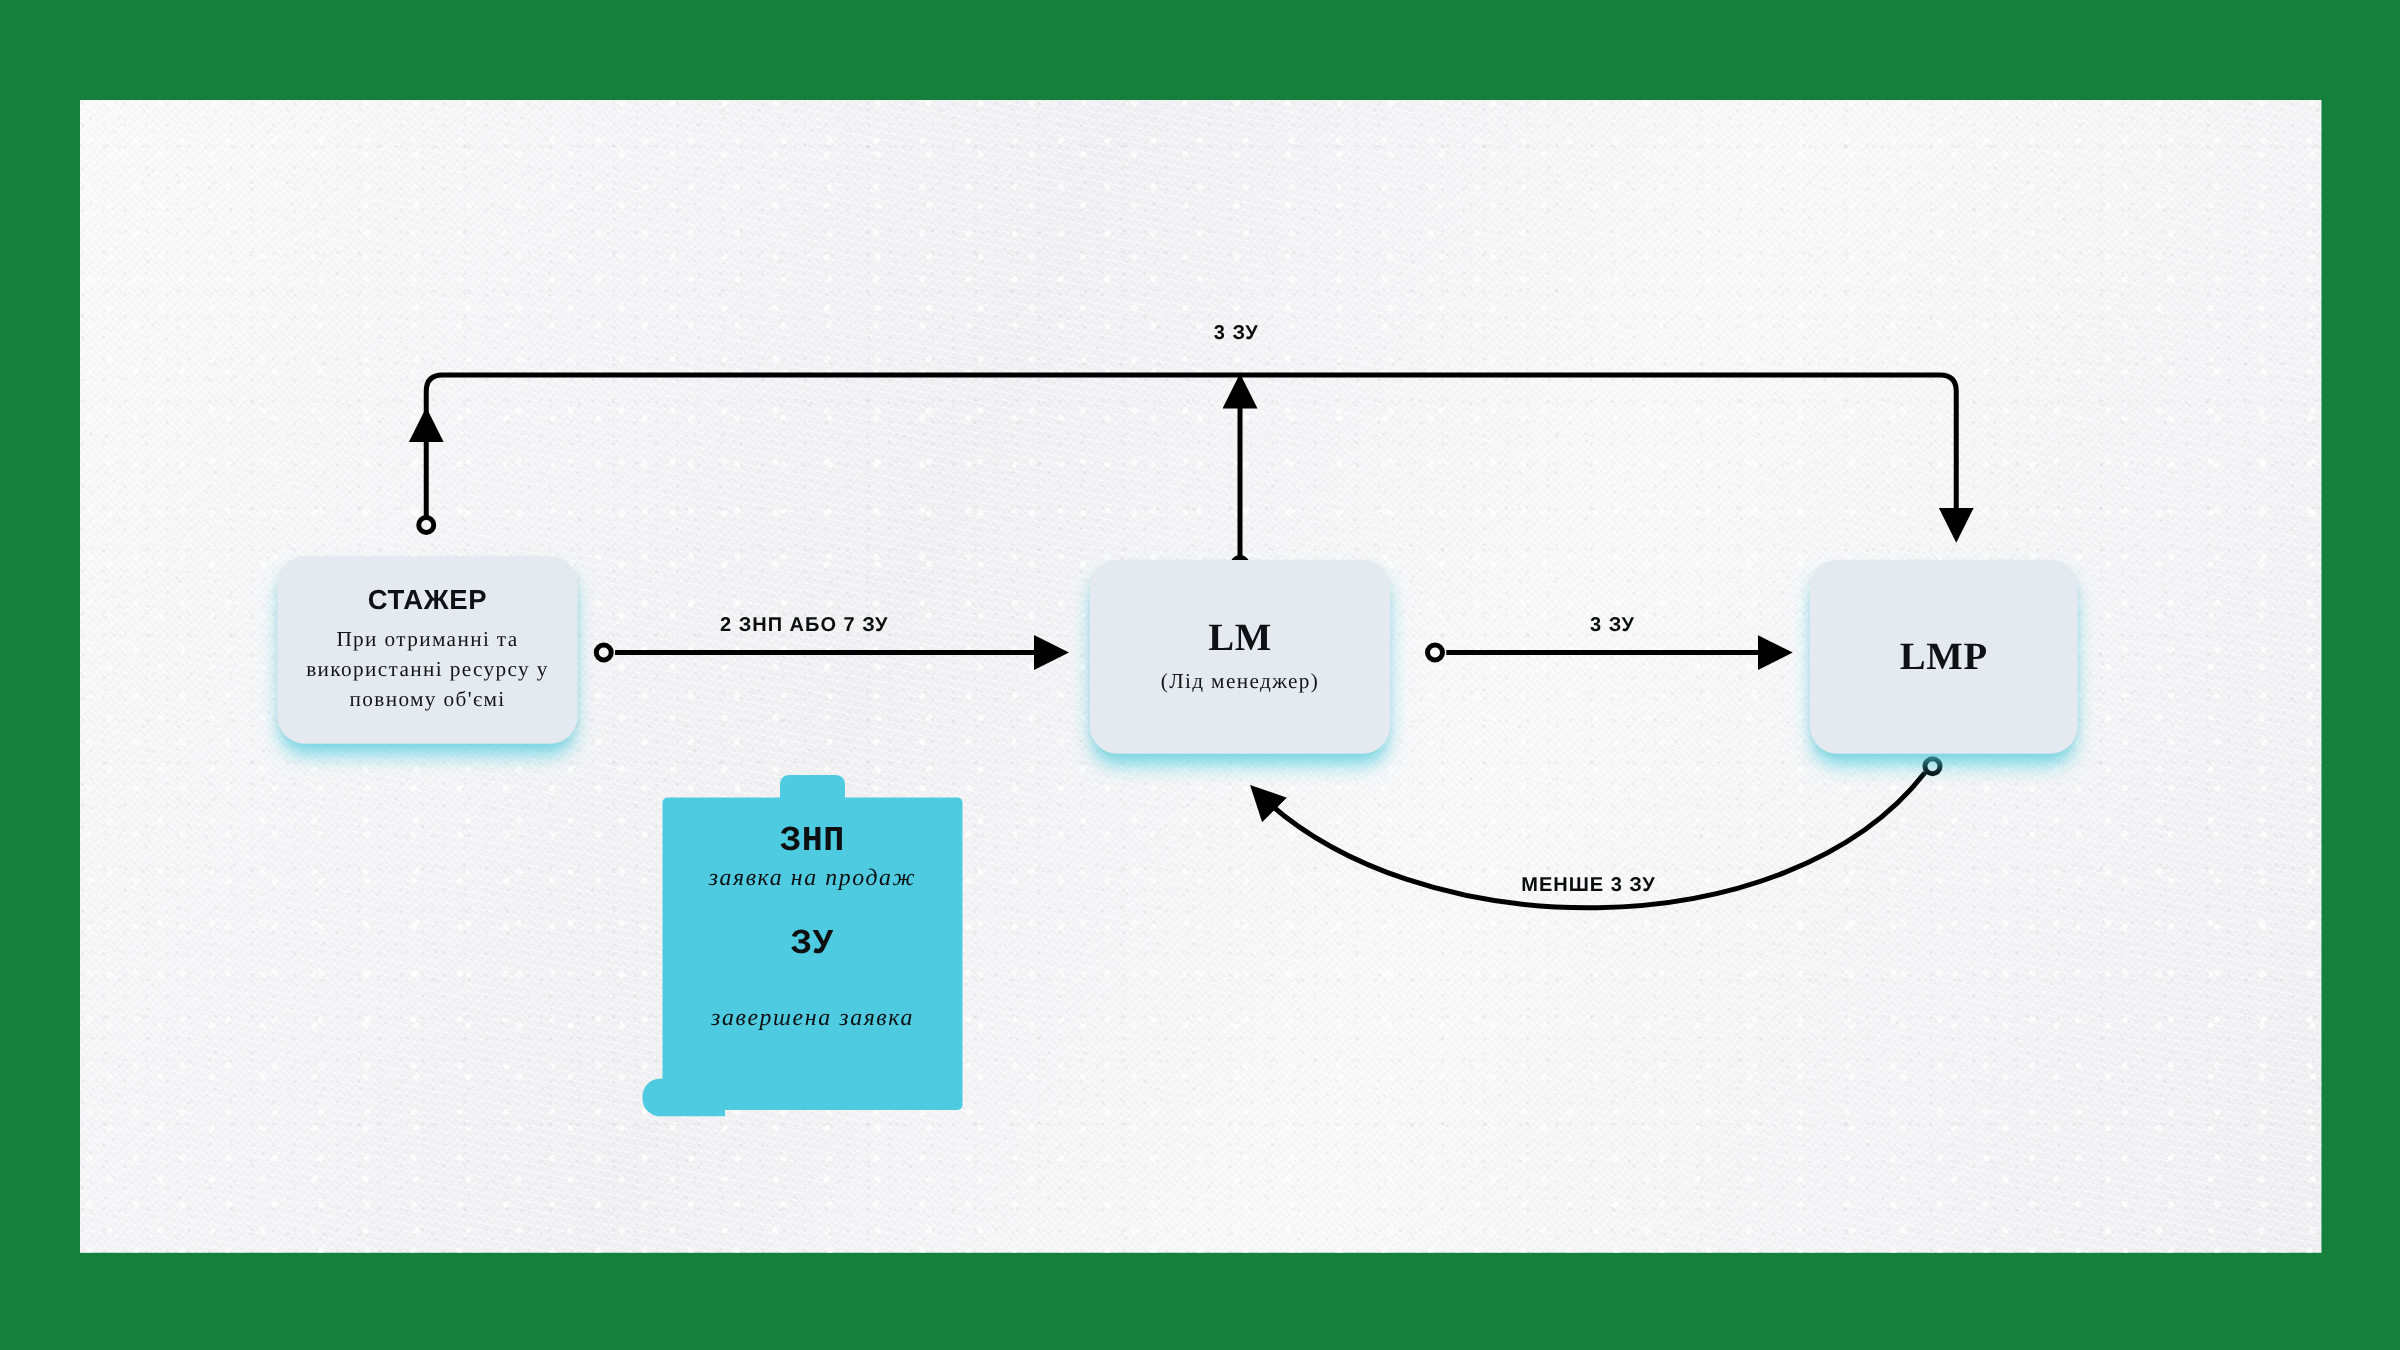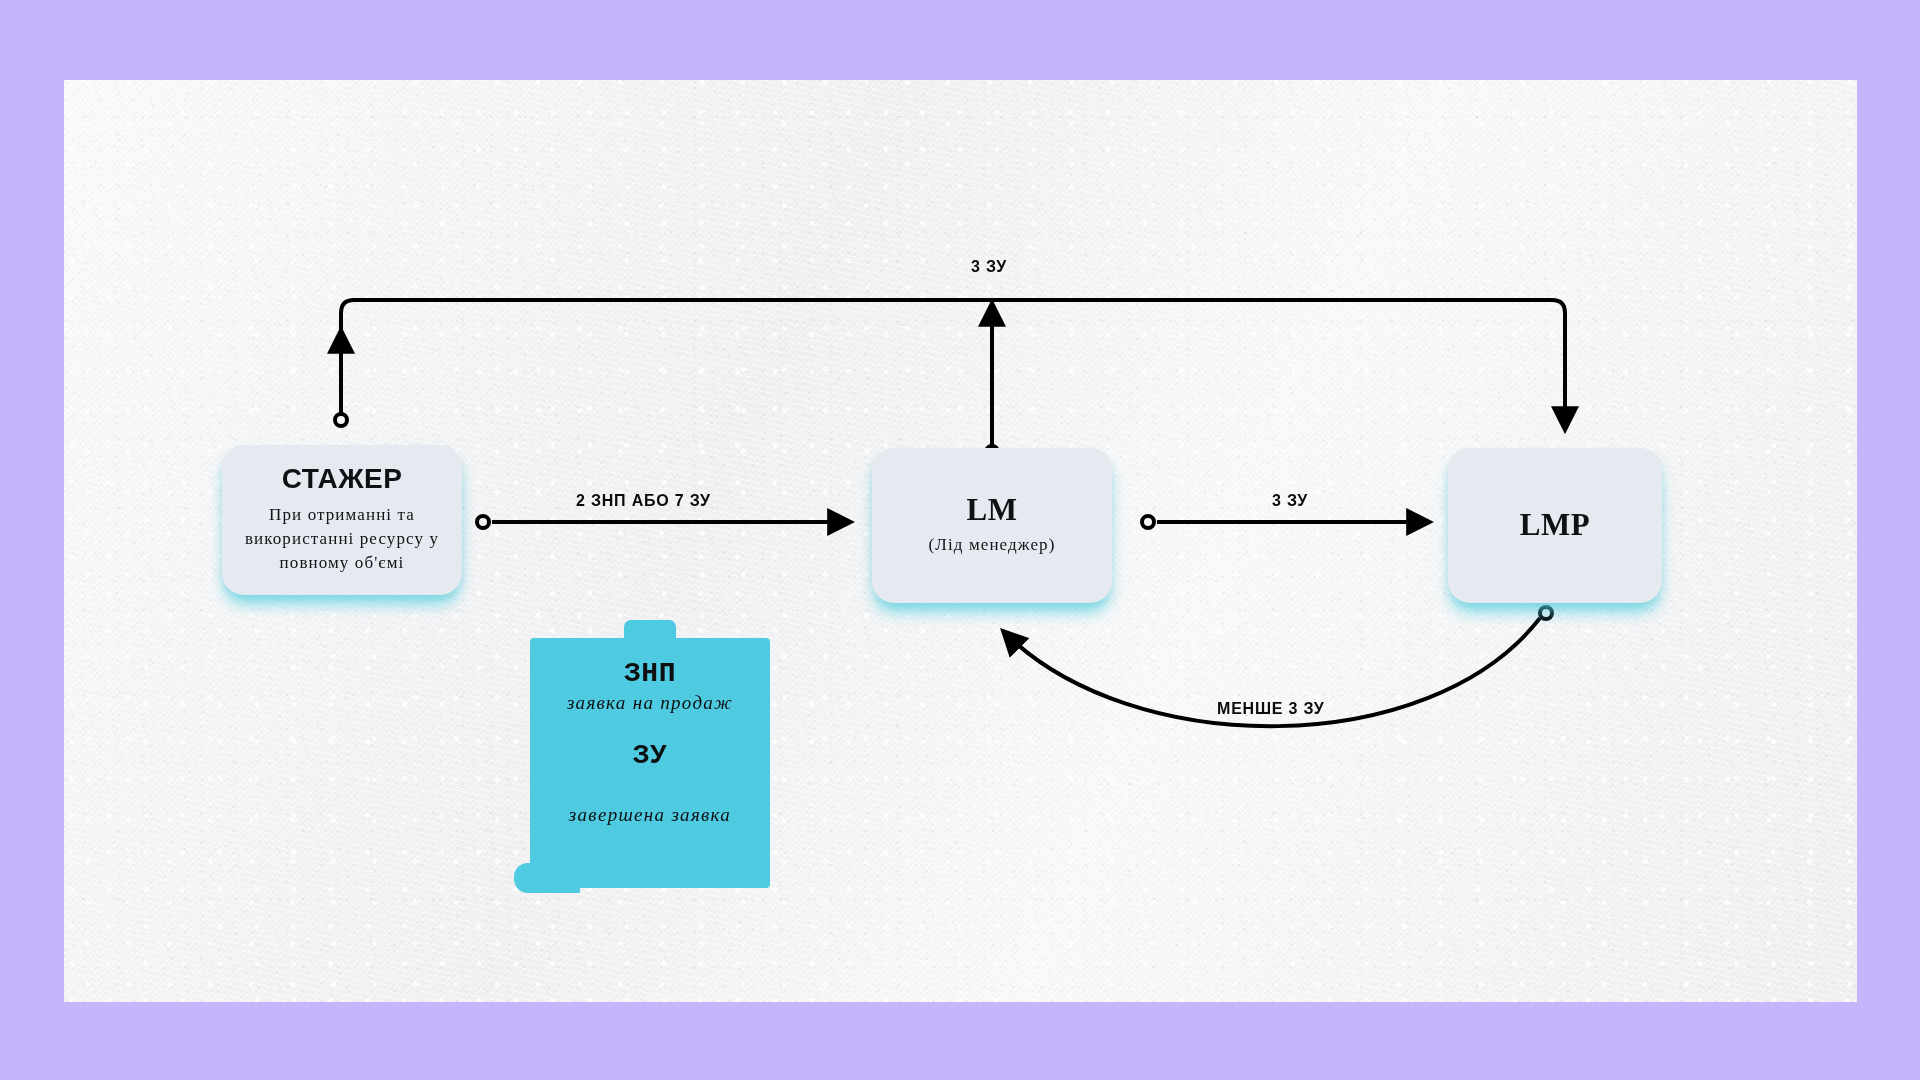--- a/index.html
+++ b/index.html
@@ -10,21 +10,21 @@
     width: 1920px;
     height: 1080px;
     overflow: hidden;
     font-family: "Liberation Sans", sans-serif;
   }
 
   #stage {
     position: relative;
     width: 1920px;
     height: 1080px;
-    background: #c4b5fd;
+    background: #15803d;
   }
 
   
   #canvas {
     position: absolute;
     left: 64px;
     top: 80px;
     width: 1793px;
     height: 922px;
     background-color: #f7f7f8;
@@ -80,21 +80,21 @@
     flex-direction: column;
     align-items: center;
     justify-content: center;
     text-align: center;
     z-index: 3;
   }
 
   .node-title {
     font-family: "Liberation Sans", sans-serif;
     font-weight: bold;
-    font-size: 28px;
+    font-size: 22px;
     letter-spacing: 0.5px;
     color: #101114;
     line-height: 1.1;
   }
   .node-title.serif {
     font-family: "Liberation Serif", serif;
     font-size: 31px;
     letter-spacing: 0.5px;
   }
   .node-sub {

